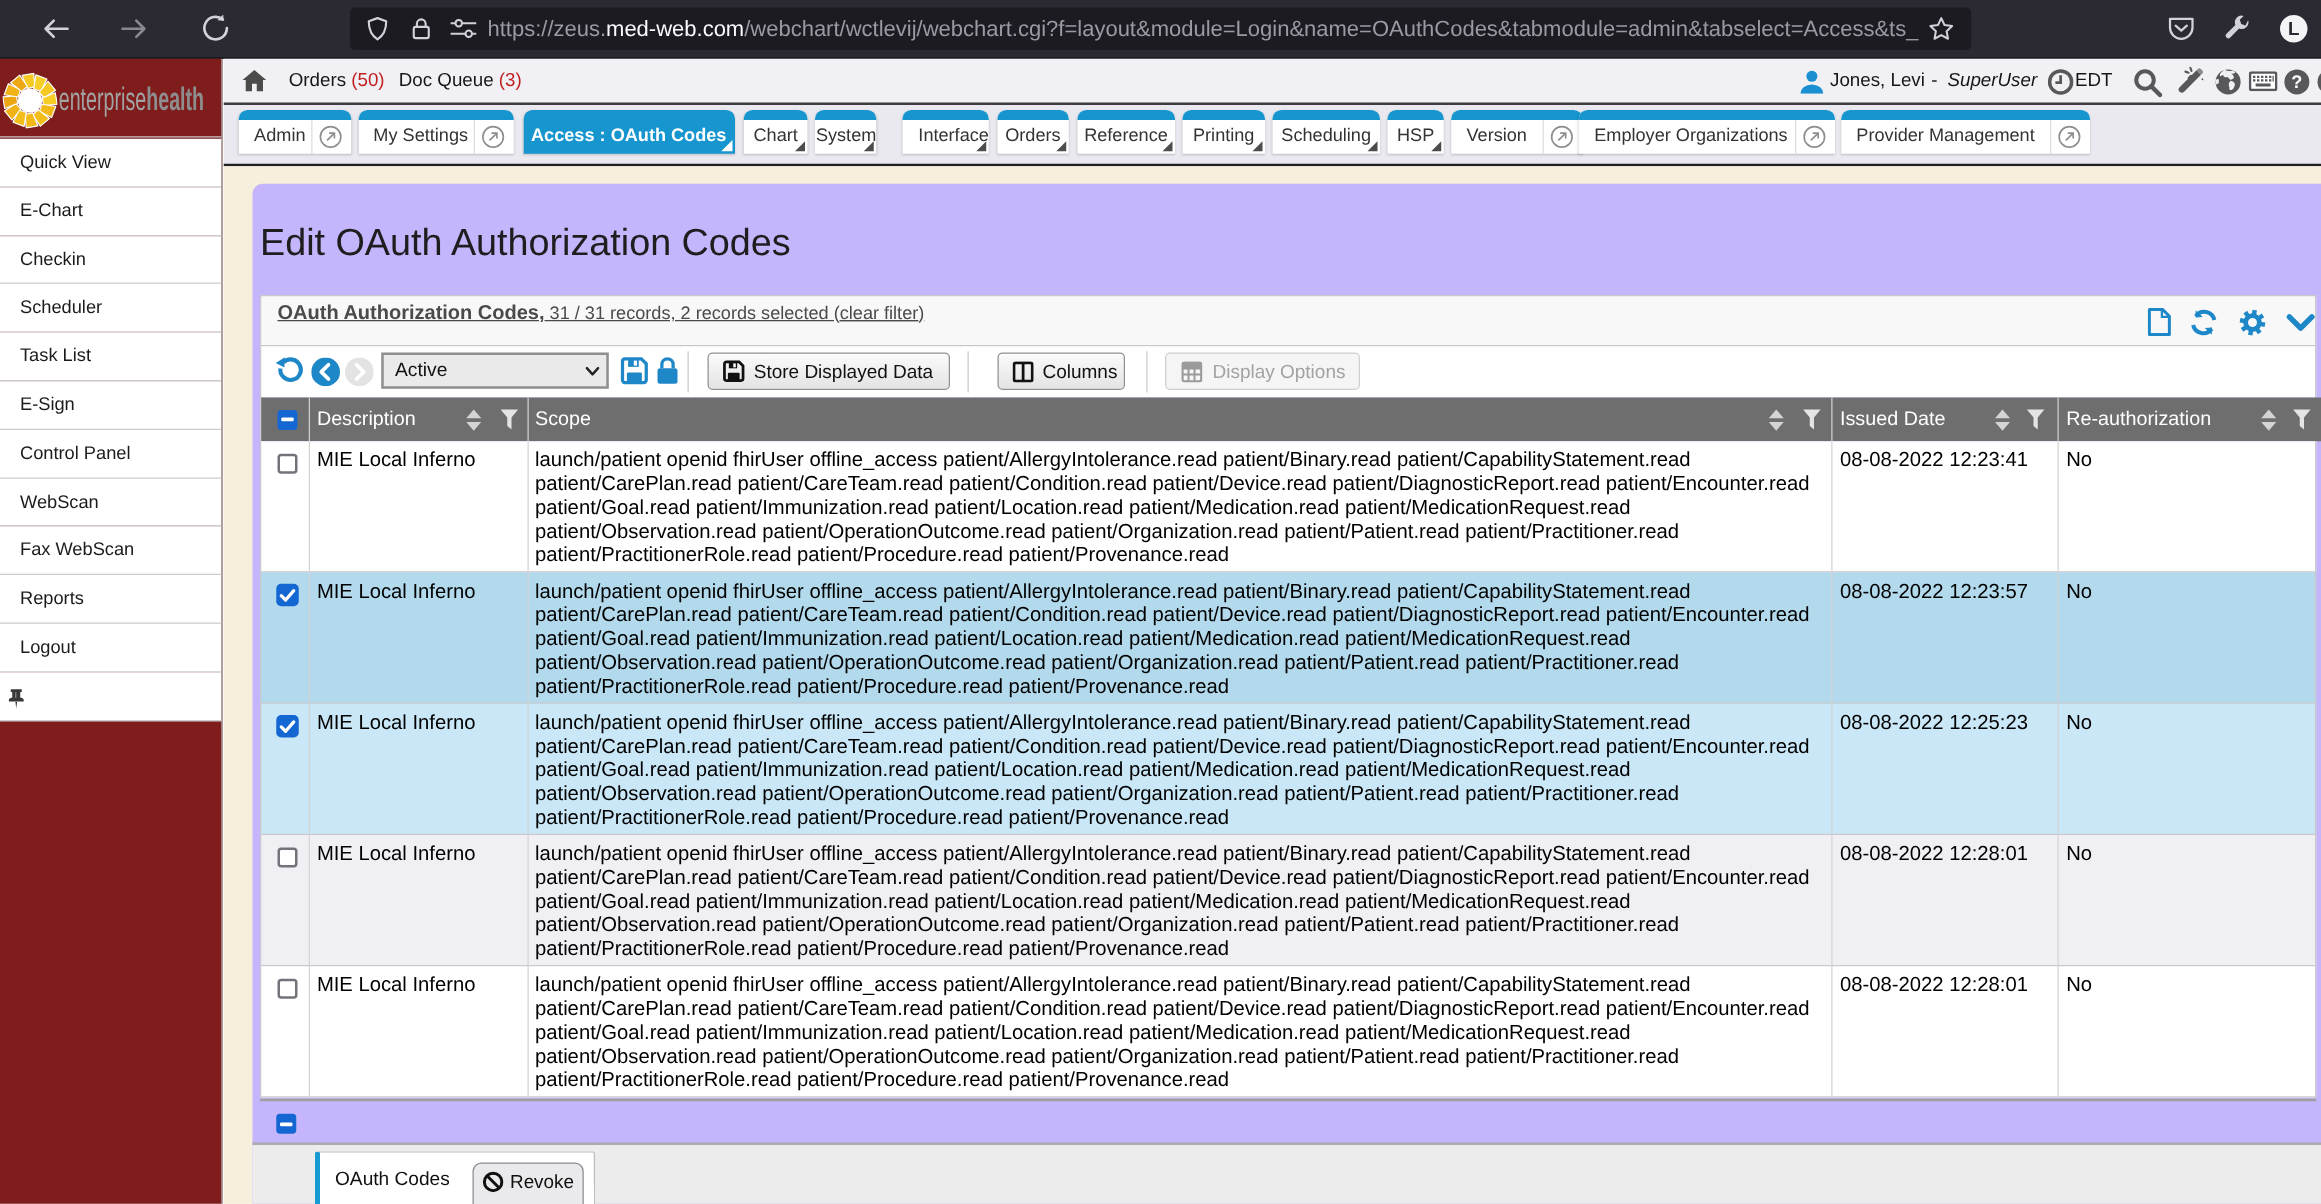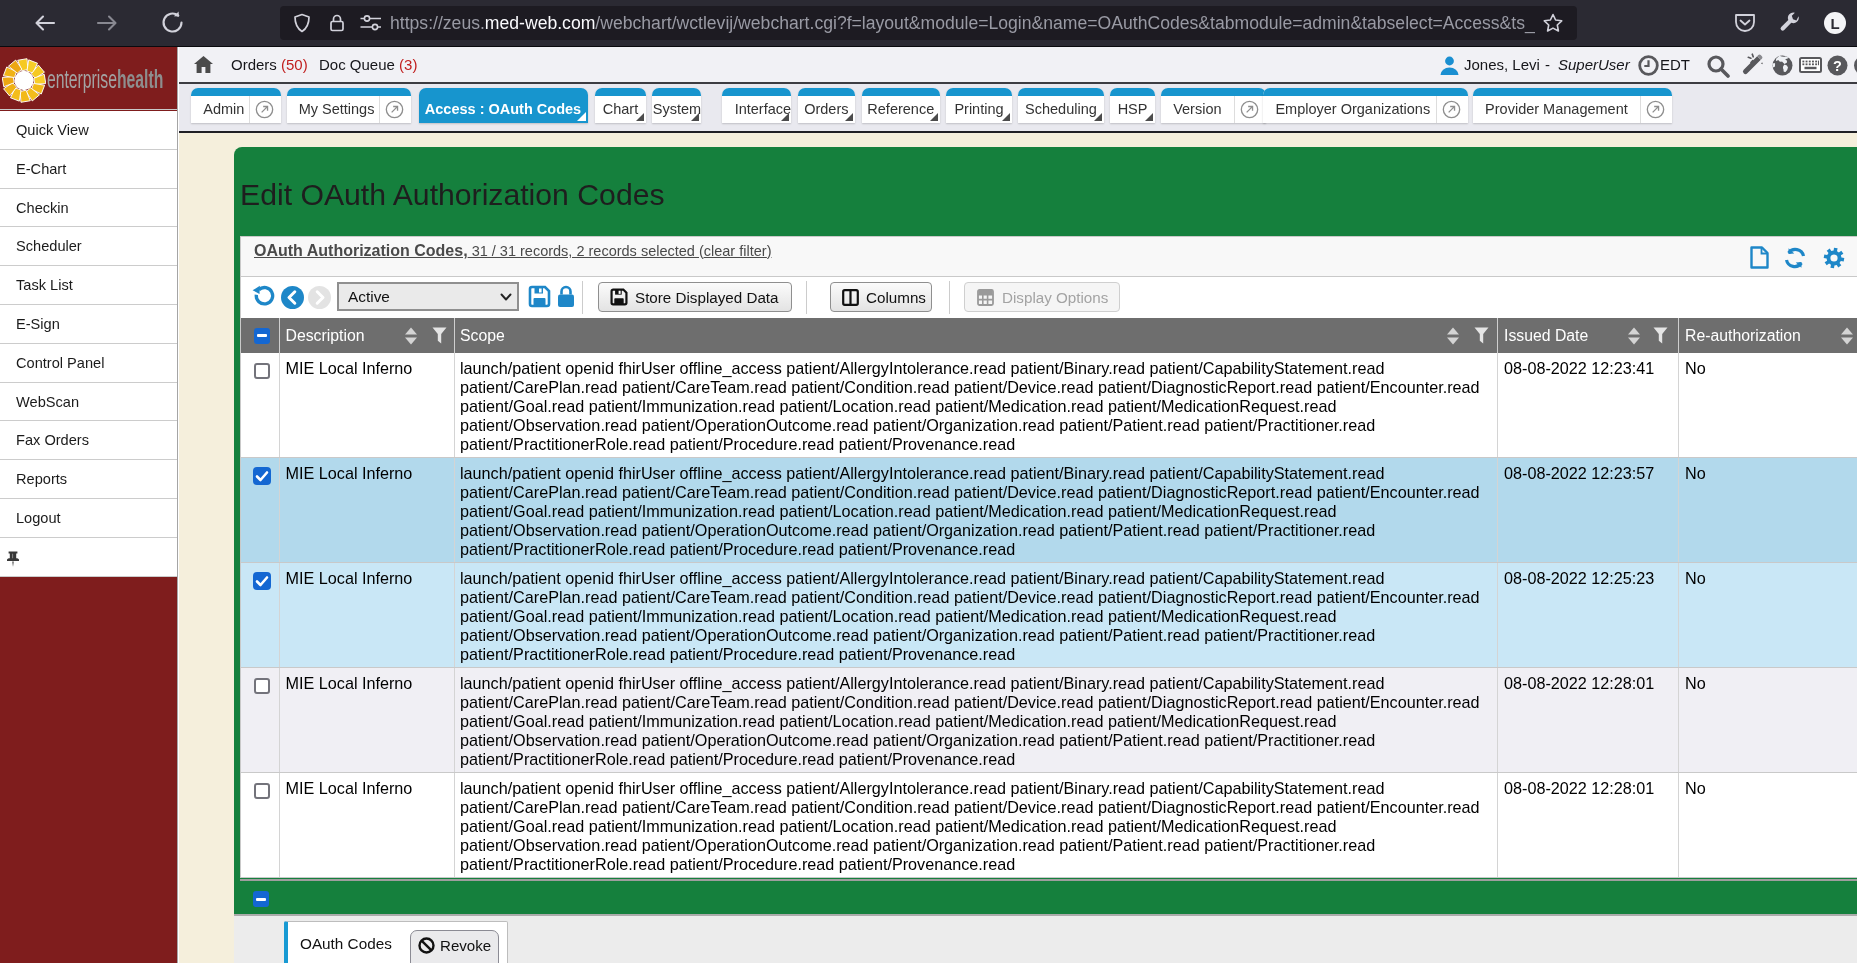--- a/index.html
+++ b/index.html
@@ -32,21 +32,21 @@
 .tab .lbl { position:absolute; top:8px; height:27px; line-height:26px; font-size:14.5px; color:#333; white-space:nowrap; }
 .tab .sep { position:absolute; top:8px; bottom:0; width:1px; background:#ddd; }
 .tab .ext { position:absolute; top:12px; width:19px; height:19px; }
 .tab.active { background:#1795ce; }
 .tab.active .lbl { color:#fff; font-weight:bold; }
 .corner-dark { position:absolute; right:2px; bottom:2px; width:0; height:0; border-left:8px solid transparent; border-bottom:8px solid #4c4c4c; }
 .corner-white { position:absolute; right:2px; bottom:2px; width:0; height:0; border-left:9px solid transparent; border-bottom:9px solid #fff; }
 
 
 #main { position:absolute; left:179px; top:133px; width:1678px; height:830px; background:#f5efdc; }
-#panel { position:absolute; left:23px; top:14px; right:0; bottom:0; background:#15803d; border-radius:8px 0 0 0;margin-left:32px; }
+#panel { position:absolute; left:23px; top:14px; right:0; bottom:0; background:#c4b5fd; border-radius:8px 0 0 0; }
 h1 { position:absolute; left:6px; top:30px; font-size:30.2px; line-height:35px; font-weight:normal; color:#1e1e1e; letter-spacing:0px; }
 
 #gridbox { position:absolute; left:6px; top:89px; width:1645px; }
 #ghead { position:absolute; left:0; top:0; width:1645px; height:41px; background:#f8f8f8; border:1px solid #c9c9c9; }
 #ghead .txt { position:absolute; left:13px; top:0; height:39px; line-height:28px; font-size:16px; color:#4a4a4a; font-weight:bold;text-decoration:underline; }
 #ghead .txt span { font-size:14.5px; font-weight:normal; }
 #gtool { position:absolute; left:0; top:41px; width:1645px; height:41px; background:#fff; border-left:1px solid #c9c9c9; border-right:1px solid #c9c9c9; }
 .vsep { position:absolute; top:4px; height:33px; width:1px; background:#ccc; }
 .gbtn { position:absolute; top:5px; height:30px; background:linear-gradient(#fbfbfb,#e3e3e3); border:1px solid #8f8f8f; border-radius:4px; font-size:15.2px; color:#111; line-height:28px; white-space:nowrap; }
 .gbtn.dis { background:#f5f5f5; border-color:#cfcfcf; color:#a3a3a3; }
@@ -148,21 +148,21 @@
   </div>
   <div id="menu">
         <div class="mitem" style="top:64.0px">Quick View</div>
         <div class="mitem" style="top:102.8px">E-Chart</div>
         <div class="mitem" style="top:141.6px">Checkin</div>
         <div class="mitem" style="top:180.4px">Scheduler</div>
         <div class="mitem" style="top:219.2px">Task List</div>
         <div class="mitem" style="top:258.0px">E-Sign</div>
         <div class="mitem" style="top:296.8px">Control Panel</div>
         <div class="mitem" style="top:335.6px">WebScan</div>
-        <div class="mitem" style="top:374.4px">Fax Orders</div>
+        <div class="mitem" style="top:374.4px">Fax WebScan</div>
         <div class="mitem" style="top:413.2px">Reports</div>
         <div class="mitem" style="top:452.0px">Logout</div>
         <div class="mitem" style="top:490.8px;padding-left:7px"><svg width="12" height="16" viewBox="0 0 12 16" style="margin-top:13px">
             <path d="M1.6 0.4 h8.8 v2.2 h-1.2 v4.6 h1 q2 0.6 2.3 2.9 h-13 q0.3 -2.3 2.3 -2.9 h1 v-4.6 h-1.2 Z" fill="#383838"></path>
             <path d="M5.1 2.8 h1 v4.5 h-1 Z" fill="#8a8a8a"></path>
             <path d="M5.3 10.4 h1.4 l-0.7 5.4 Z" fill="#383838"></path>
           </svg></div>
       </div>
 </div>
 

